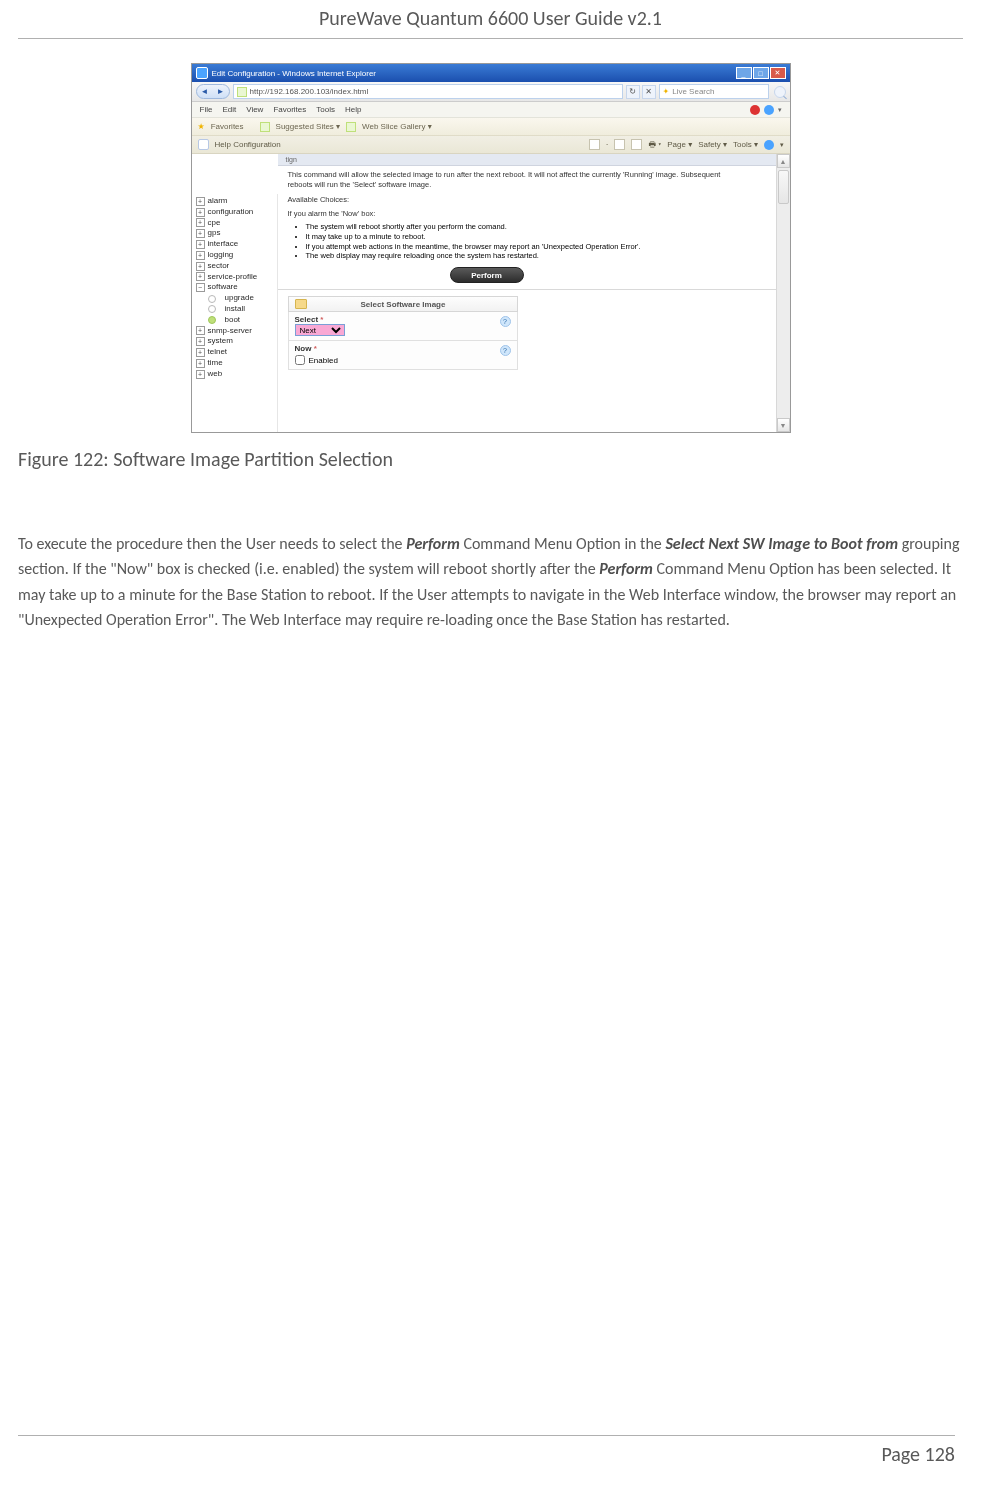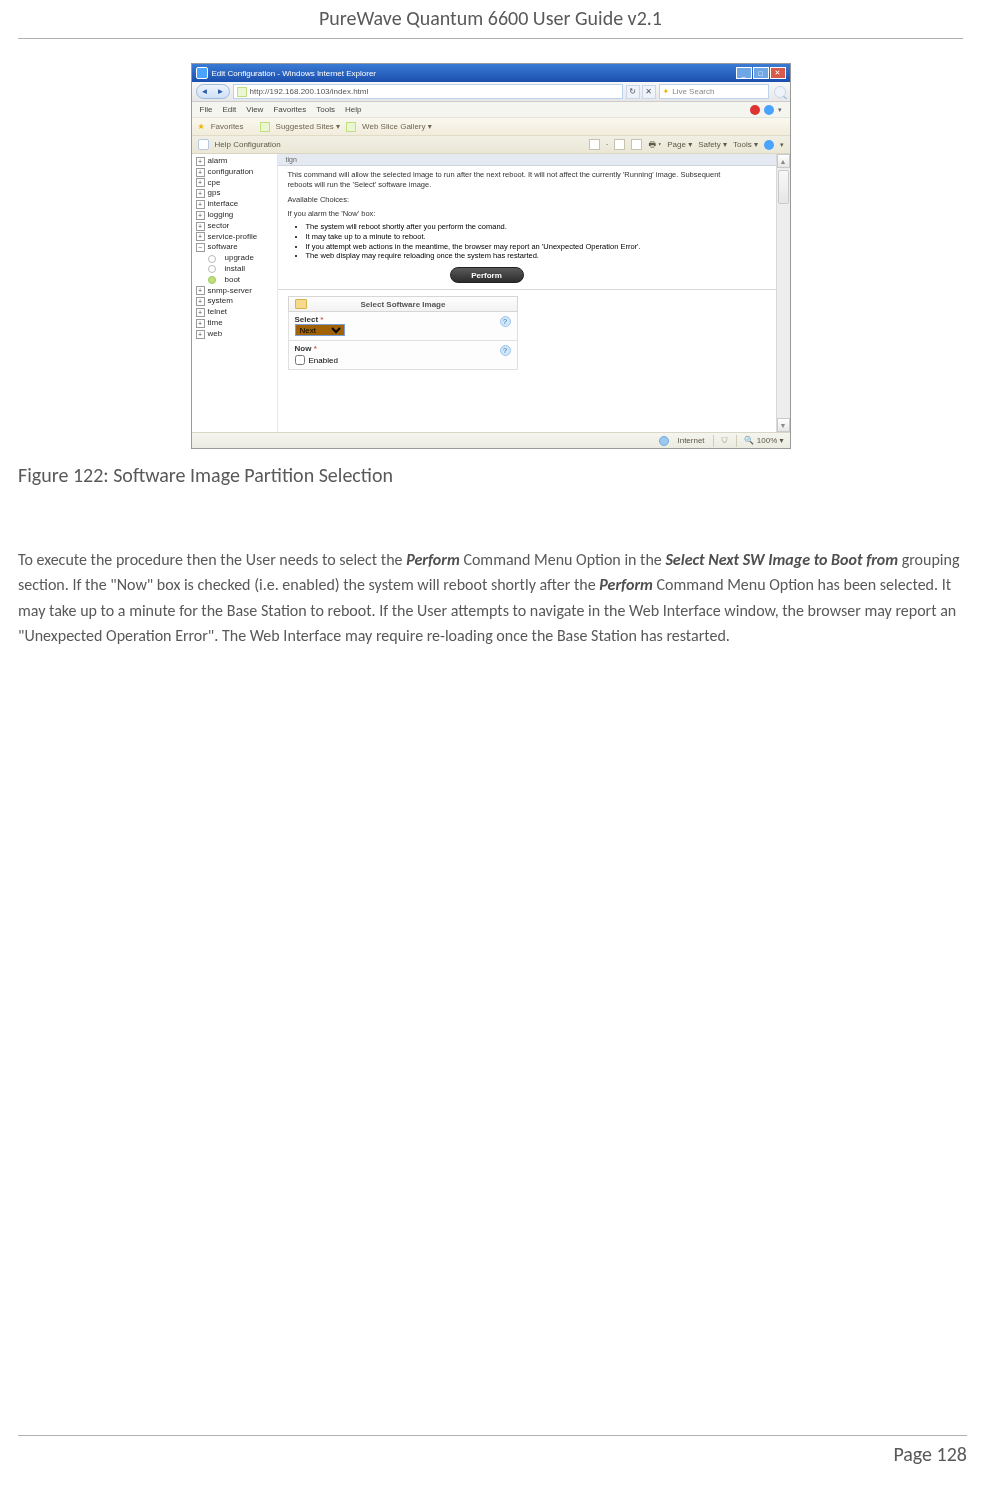--- a/index.html
+++ b/index.html
@@ -50,21 +50,21 @@
   .favbar .site { width:10px; height:10px; background:#eaf7d2; border:1px solid #bfe07a;
                   display:inline-block; }
   .tabbar { height:18px; background:linear-gradient(#f1efe4,#eae7d6); border-bottom:1px solid #d9d5c1;
             display:flex; align-items:center; padding:0 6px; gap:6px; color:#5f5a46; }
   .tabbar .tabico { width:11px; height:11px; background:#fff; border:1px solid #b7c8e5;
                     border-radius:2px; display:inline-block; }
   .tabbar .right { margin-left:auto; display:flex; align-items:center; gap:6px; }
   .tabbar .mini { width:11px; height:11px; border:1px solid #c7c3af; background:#fff; display:inline-block; }
   .appbody { display:flex; height:278px; }
   .tree { width:86px; background:#fff; border-right:1px solid #e6e6e6; padding:2px 0 2px 4px;
-          overflow:hidden; line-height:1.35; color:#2a2a2a; }
+          overflow:hidden; line-height:1.35; color:#2a2a2a;margin-top:40px; }
   .tree .row { display:flex; align-items:center; gap:3px; white-space:nowrap; }
   .tree .row .pm { width:9px; height:9px; border:1px solid #9a9a9a; background:#fff;
                    font-size:7px; display:flex; align-items:center; justify-content:center;
                    color:#555; line-height:1; }
   .tree .sub { padding-left:12px; }
   .tree .sub .row { gap:9px; }
   .tree .sub .dot { width:8px; height:8px; border-radius:4px; background:#fff; border:1px solid #b8b8b8; }
   .tree .sub .dot.g { background:#bfe07a; border-color:#9fc65b; }
 
   .mainpanel { flex:1; display:flex; flex-direction:column; }
@@ -83,21 +83,21 @@
                padding:0 6px; background:linear-gradient(#fdfdfd,#f2f2f2); width:230px; }
   .folderrow .fico { width:12px; height:10px; background:#f6d98a; border:1px solid #d6b54f;
                      border-radius:1px; }
   .formrow { width:230px; border:1px solid #e0e0e0; border-top:0; padding:3px 6px 4px;
              background:#fdfdfd; position:relative; }
   .formrow .lbl { font-size:8px; color:#333; font-weight:bold; }
   .formrow .lbl .ast { color:#d05c5c; }
   .formrow .help { position:absolute; right:6px; top:4px; width:11px; height:11px; border-radius:6px;
                    background:#cfe6fb; border:1px solid #9fc4ea; color:#2d6aa8; font-size:7px;
                    display:flex; align-items:center; justify-content:center; }
-  .formrow select { font-size:8px; border:1px solid #7a9fd6; background:#a16207; height:12px;
+  .formrow select { font-size:8px; border:1px solid #7a9fd6; background:#f9a8d4; height:12px;
                     width:50px; }
   .formrow .chk { display:flex; align-items:center; gap:4px; margin-top:2px; font-size:8px; }
   .formrow input[type=checkbox]{ width:10px; height:10px; }
 
   .scrollbar { width:14px; background:#ededed; border-left:1px solid #d8d8d8;
                display:flex; flex-direction:column; justify-content:space-between; }
   .scrollbar .arrow { height:14px; border:1px solid #c9c9c9; background:linear-gradient(#fff,#e6e6e6);
                       display:flex; align-items:center; justify-content:center; font-size:7px; color:#888; }
   .scrollbar .thumb { height:34px; border:1px solid #c9c9c9; margin:2px 1px;
                       background:linear-gradient(#f8f8f8,#e6e6e6); border-radius:2px; }
@@ -107,21 +107,21 @@
             color:#5b5745; }
   .status .globe { width:10px; height:10px; border-radius:5px; background:#9dc8f0;
                    border:1px solid #6da9de; }
   .status .sep { width:1px; height:12px; background:#cfccb9; }
 
   .caption { font-size:20px; color:#595959; margin:8px 0 60px; }
 
   .bodytext { font-size:16px; color:#595959; line-height:1.58; }
   .bodytext b, .bodytext i.b { font-weight:bold; font-style:italic; color:#4f4f4f; }
 
-  .footer { position:absolute; bottom:20px; left:18px; right:14px; }
+  .footer { position:absolute; bottom:20px; left:18px; right:26px; }
   .footer .hr2 { height:1px; background:#b0b0b0; margin-bottom:6px; }
   .footer .pg { text-align:right; font-size:20px; color:#595959; }
 </style>
 </head>
 <body>
 
 <div class="page-head">PureWave Quantum 6600 User Guide v2.1</div>
 <div class="hr"></div>
 
 <div class="screenshot">
@@ -314,28 +314,20 @@
     </div>
 
     <div class="scrollbar">
       <div class="arrow">▲</div>
       <div class="thumb"></div>
       <div style="flex:1;"></div>
       <div class="arrow">▼</div>
     </div>
   </div>
 
-  <div class="status">
-    <span class="globe"></span>
-    <span>Internet</span>
-    <span class="sep"></span>
-    <span style="color:#9a9677;">⛉</span>
-    <span class="sep"></span>
-    <span>🔍 <span>100%</span> ▾</span>
-  </div>
 </div>
 
 <div class="caption">Figure 122: Software Image Partition Selection</div>
 
 <p class="bodytext">
   <span>To execute the procedure then the User needs to select the </span><i class="b">Perform</i><span> Command Menu Option in the </span><i class="b">Select Next SW Image to Boot from</i><span> grouping section. If the "Now" box is checked (i.e. enabled) the system will reboot shortly after the </span><i class="b">Perform</i><span> Command Menu Option has been selected. It may take up to a minute for the Base Station to reboot. If the User attempts to navigate in the Web Interface window, the browser may report an "Unexpected Operation Error". The Web Interface may require re-loading once the Base Station has restarted.</span>
 </p>
 
 <div class="footer">
   <div class="hr2"></div>

